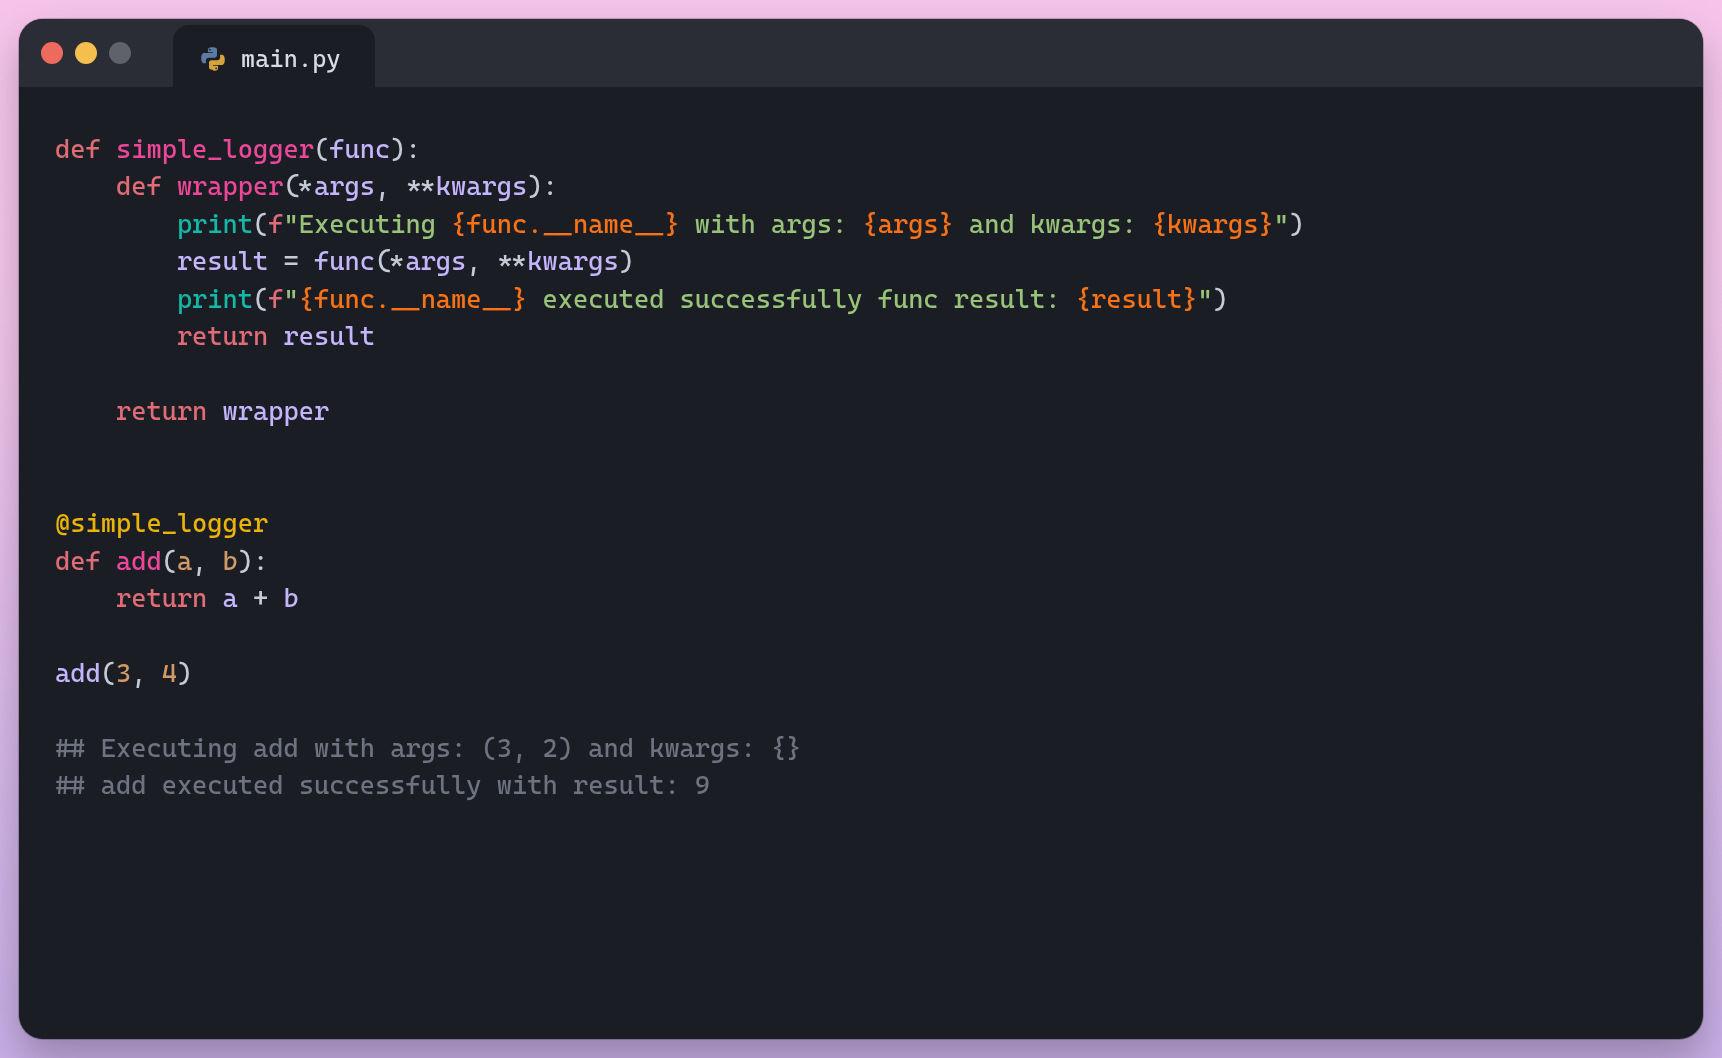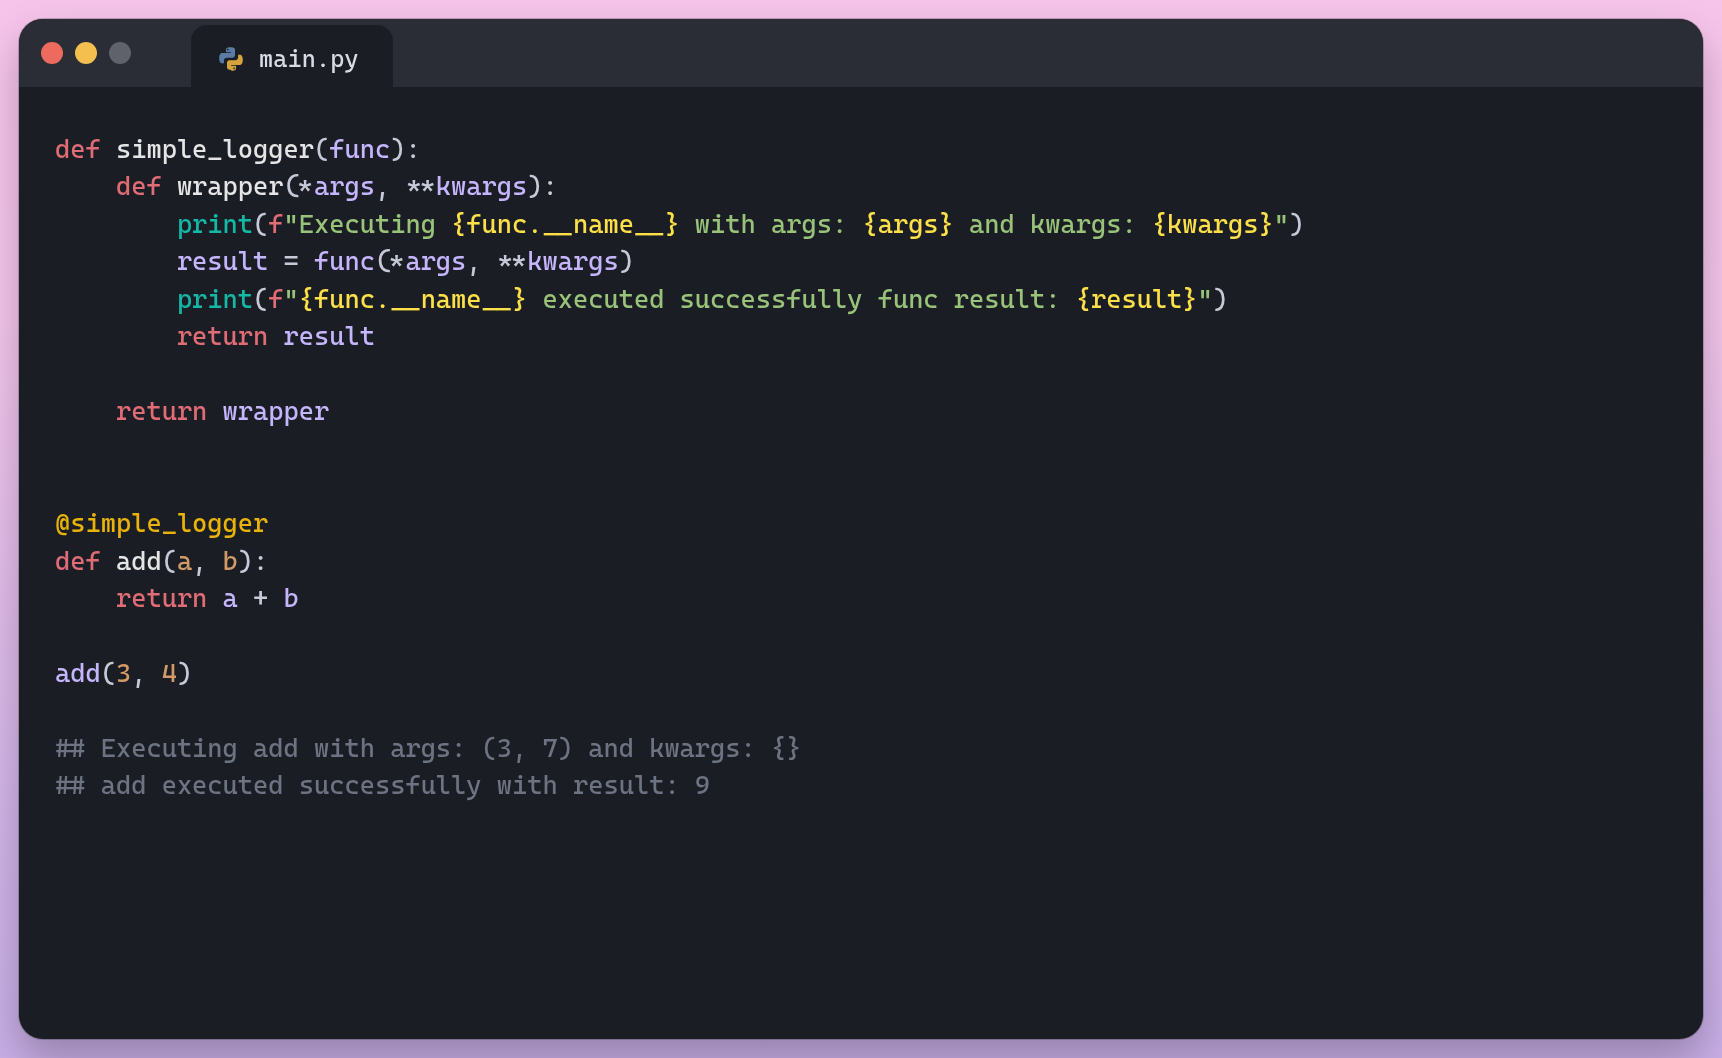--- a/index.html
+++ b/index.html
@@ -21,21 +21,21 @@
     overflow: hidden;
     display: flex;
     flex-direction: column;
   }
   .titlebar {
     height: 68px;
     background: #2a2c36;
     display: flex;
     align-items: center;
     padding: 0 22px;
-    gap: 18px;
+    gap: 0;
     position: relative;
   }
   .traffic-lights {
     display: flex;
     gap: 12px;
     align-items: center;
   }
   .traffic-lights .dot {
     width: 22px; height: 22px; border-radius: 50%;
   }
@@ -70,28 +70,28 @@
     overflow: auto;
   }
   pre.code {
     font-family: inherit;
     font-size: 26px;
     line-height: 1.44;
     white-space: pre;
     color: #c6cad6;
   }
   .tok-kw      { color: #e06c75; text-align: center; }
-  .tok-fn      { color: #e5e5e5; }
+  .tok-fn      { color: #ec4899; }
   .tok-ident   { color: #c4b5fd; }
   .tok-param   { color: #d19a66; }
   .tok-punct   { color: #c6cad6; }
   .tok-builtin { color: #14b8a6; }
   .tok-str     { color: #98c379; }
   .tok-fprefix { color: #e06c75; }
-  .tok-interp  { color: #fde047; }
+  .tok-interp  { color: #f97316; }
   .tok-op      { color: #c6cad6; }
   .tok-num     { color: #d19a66; }
   .tok-deco    { color: #eab308; }
   .tok-comment { color: #6e7381; }
 </style>
 </head>
 <body>
 
 <div class="frame">
   <div class="titlebar">
@@ -121,16 +121,16 @@
 
     <span class="tok-kw">return</span> <span class="tok-ident">wrapper</span>
 
 
 <span class="tok-deco">@simple_logger</span>
 <span class="tok-kw">def</span> <span class="tok-fn">add</span><span class="tok-punct">(</span><span class="tok-param">a</span><span class="tok-punct">, </span><span class="tok-param">b</span><span class="tok-punct">):</span>
     <span class="tok-kw">return</span> <span class="tok-ident">a</span> <span class="tok-op">+</span> <span class="tok-ident">b</span>
 
 <span class="tok-ident">add</span><span class="tok-punct">(</span><span class="tok-num">3</span><span class="tok-punct">, </span><span class="tok-num">4</span><span class="tok-punct">)</span>
 
-<span class="tok-comment">## Executing add with args: (3, 7) and kwargs: {}</span>
+<span class="tok-comment">## Executing add with args: (3, 2) and kwargs: {}</span>
 <span class="tok-comment">## add executed successfully with result: 9</span></pre>
   </div>
 </div>
 
 </body></html>

